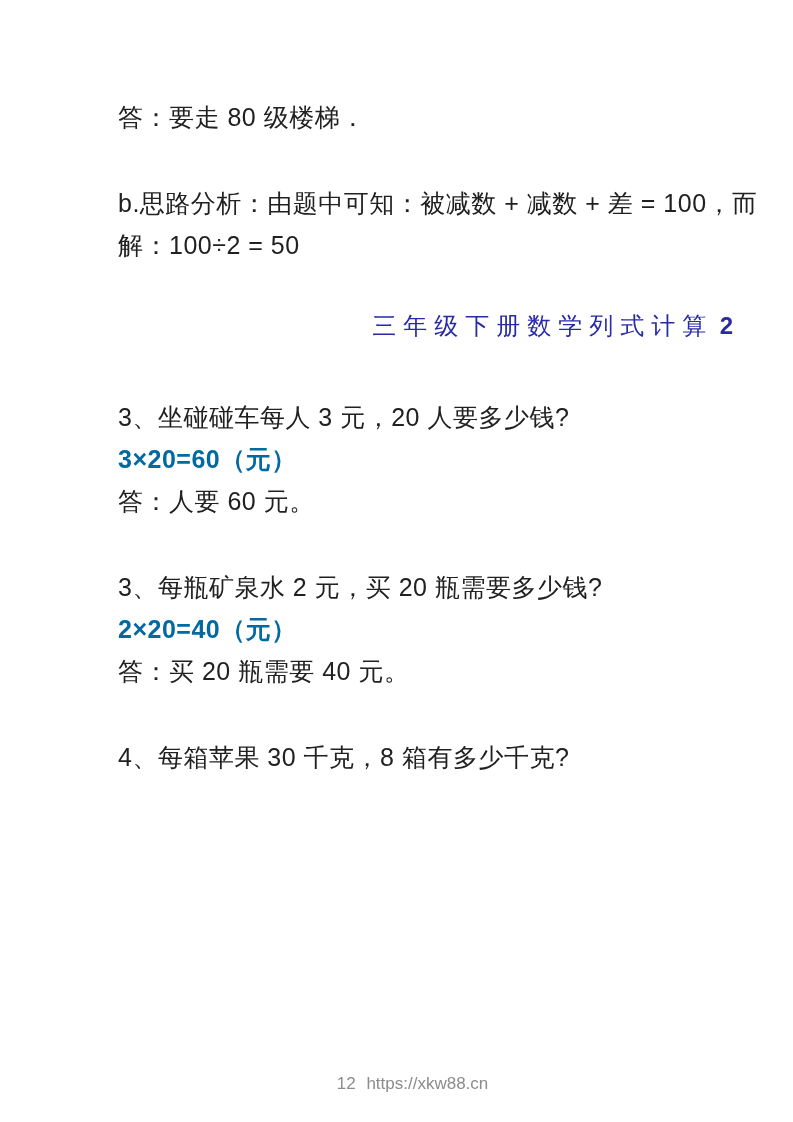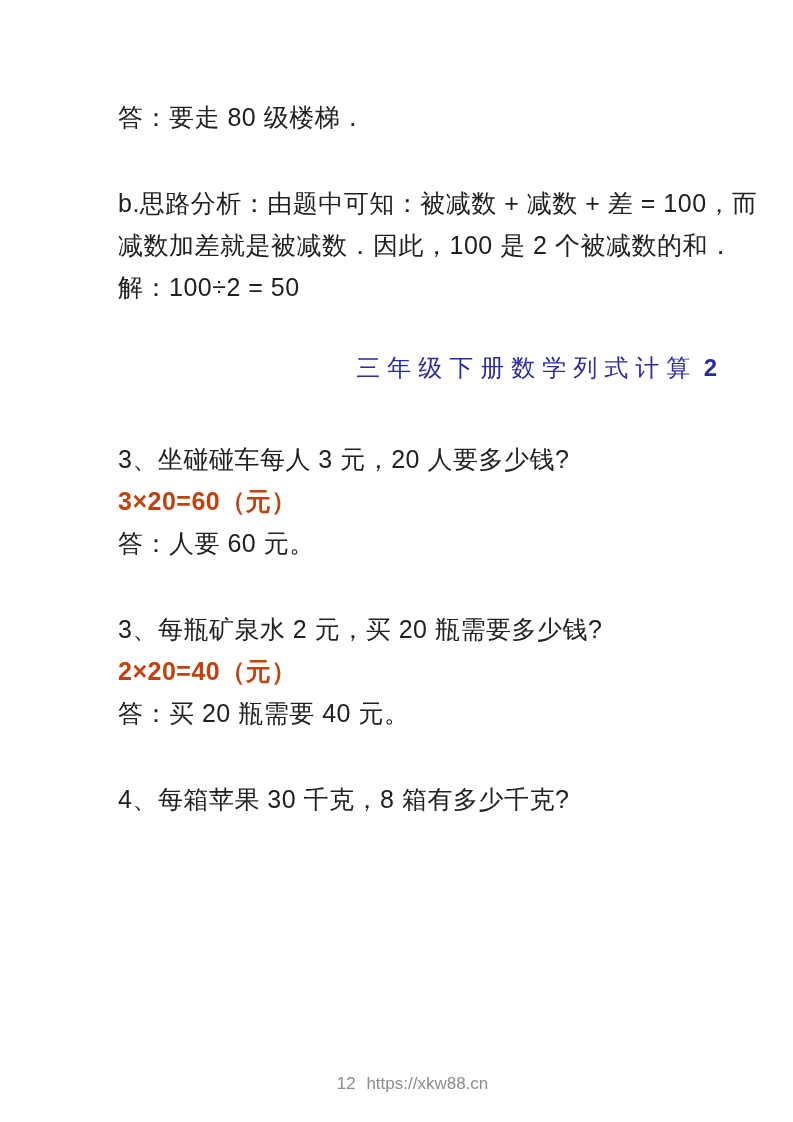--- a/index.html
+++ b/index.html
@@ -7,31 +7,31 @@
     position: relative;
     width: 793px;
     height: 1122px;
     margin: 0 auto;
     background: #ffffff;
     font-family: "Liberation Sans", sans-serif;
     color: #212121;
     overflow: hidden;
   }
   .content {
-    padding: 96px 76px 0 118px;
+    padding: 96px 60px 0 118px;
   }
   .line {
     font-size: 25px;
     line-height: 42px;
     white-space: nowrap;
     letter-spacing: 0.5px;
   }
   .block { margin: 0 0 44px 0; }
   .equation, .comparison {
-    color: #c2410c;
+    color: #0369a1;
     font-weight: bold;
   }
   .heading {
     text-align: right;
     margin: 42px 0 54px 0;
     white-space: nowrap;
   }
   .heading-title {
     color: #2a2aa6;
     font-size: 24px;
@@ -60,21 +60,20 @@
 
 <div class="page">
   <div class="content">
 
     <section class="block">
       <div class="line">答：要走 80 级楼梯．</div>
     </section>
 
     <section class="block">
       <div class="line">b.思路分析：由题中可知：被减数 + 减数 + 差 = 100，而</div>
-      <div class="line">减数加差就是被减数．因此，100 是 2 个被减数的和．</div>
       <div class="line">解：100÷2 = 50</div>
     </section>
 
     <div class="heading">
       <span class="heading-title">三年级下册数学列式计算</span>
       <span class="heading-number">2</span>
     </div>
 
     <section class="block">
       <div class="line">3、坐碰碰车每人 3 元，20 人要多少钱?</div>

